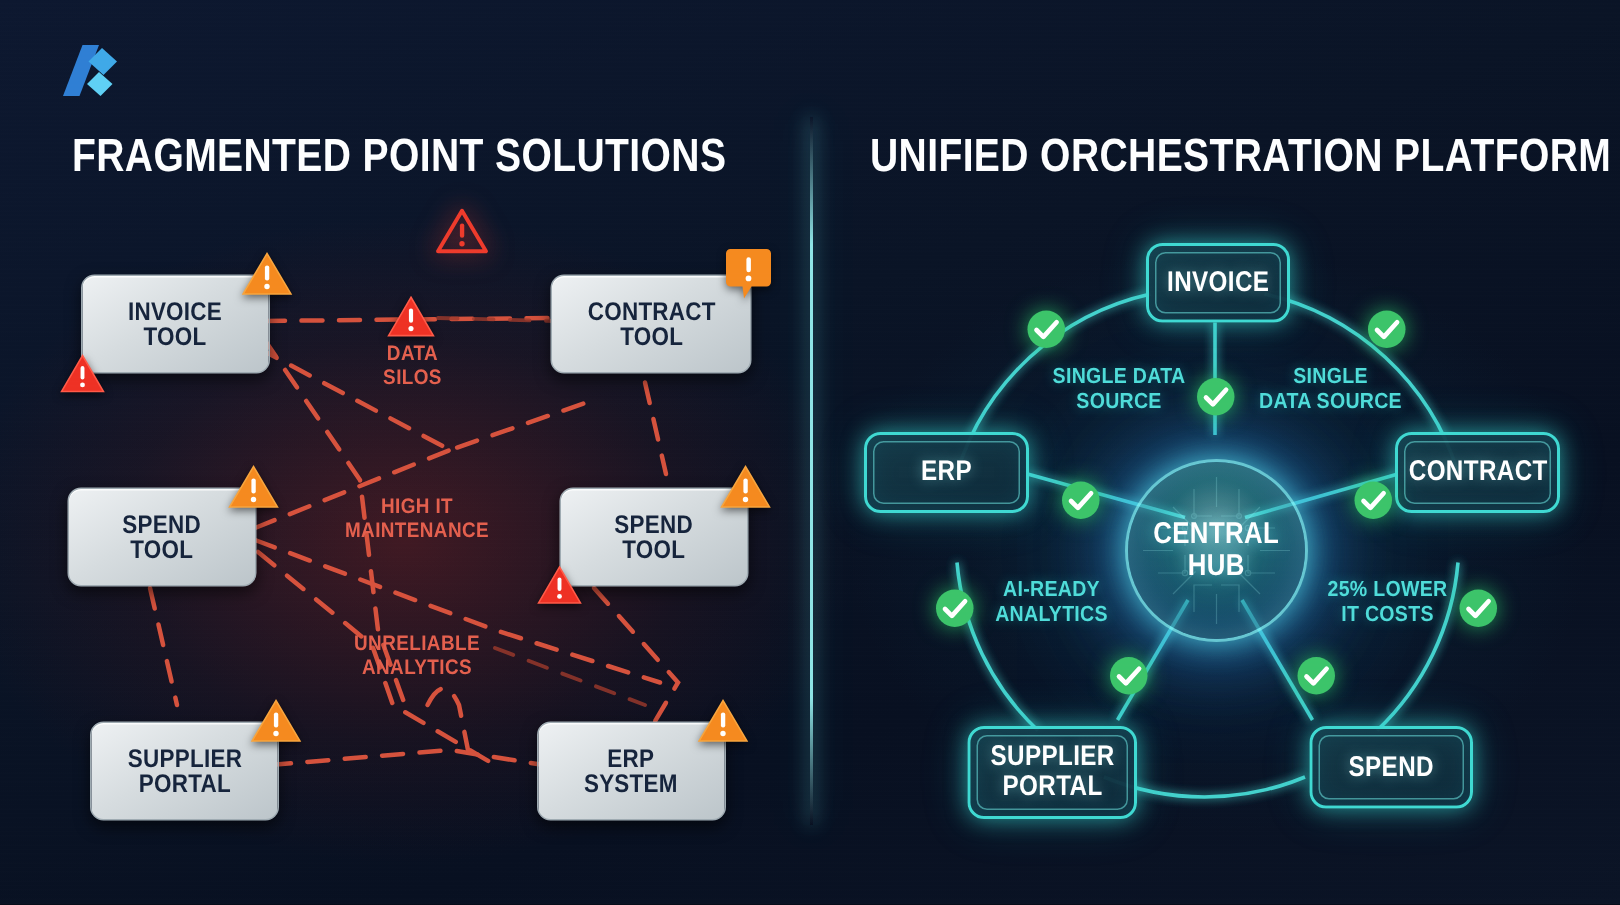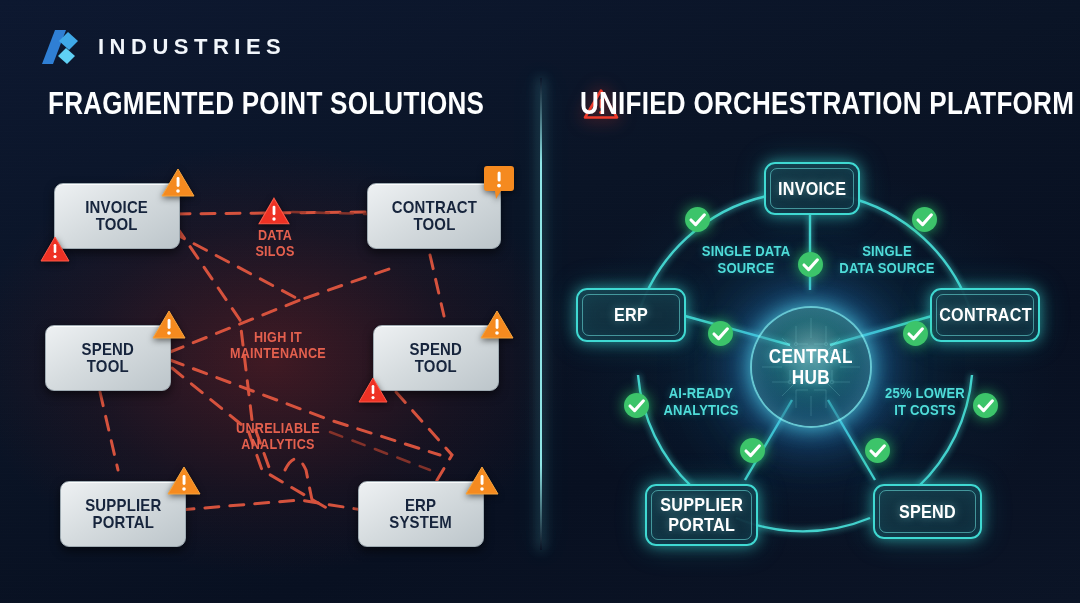--- a/index.html
+++ b/index.html
@@ -24,21 +24,21 @@
   .logo-wrap { position:absolute; left:42px; top:28px; display:flex; align-items:center; gap:16px; }
   .logo-mark { width:40px; height:38px; position:relative; }
   .logo-text { color:#f2f6fb; font-size:22px; font-weight:700; letter-spacing:5.5px; }
 
   .headline { position:absolute; top:86px; display:flex; align-items:center; gap:16px; }
   .headline .txt {
     color:#fdfeff; font-size:31px; font-weight:700; letter-spacing:.3px;
     font-family:"Liberation Sans Narrow","Liberation Sans",sans-serif;
     transform:scaleX(.84); transform-origin:left center; white-space:nowrap;
   }
-  #headline-left { left:48px; }
+  #headline-left { left:48px;flex-direction:column; }
   #headline-right { left:580px; }
 
   .warn-tri-hd { width:36px; height:32px; flex:0 0 auto; filter:drop-shadow(0 0 9px rgba(235,60,45,.75)); }
 
   
   .divider { position:absolute; left:540px; top:78px; width:2px; height:472px;
     background:linear-gradient(180deg, rgba(120,230,230,0) 0%, rgba(150,240,240,.95) 18%, rgba(150,240,240,.95) 82%, rgba(120,230,230,0) 100%);
     box-shadow:0 0 12px rgba(110,230,235,.75), 0 0 26px rgba(60,190,200,.45); }
 
   
@@ -128,21 +128,20 @@
 <div id="stage">
 
   <div class="logo-wrap">
     <div class="logo-mark">
       <svg width="40" height="38" viewBox="0 0 40 38">
         <path d="M13 2 L24 2 L11 36 L0 36 Z" fill="#2f7fd4"></path>
         <path d="M26 4 L36 13 L27 22 L17 13 Z" fill="#3fa9e8"></path>
         <path d="M24 20 L33 28 L25 36 L16 28 Z" fill="#5fd0f5"></path>
       </svg>
     </div>
-    <div class="logo-text">INDUSTRIES</div>
   </div>
 
   <div class="headline" id="headline-left">
     <div class="txt">FRAGMENTED POINT SOLUTIONS</div>
     <svg class="warn-tri-hd" viewBox="0 0 36 32">
       <path d="M18 2.5 L34 29.5 L2 29.5 Z" fill="none" stroke="#ee3b2c" stroke-width="2.6" stroke-linejoin="round"></path>
       <rect x="16.6" y="11" width="2.9" height="9.5" rx="1.4" fill="#ee3b2c"></rect>
       <circle cx="18" cy="24.5" r="1.8" fill="#ee3b2c"></circle>
     </svg>
   </div>

